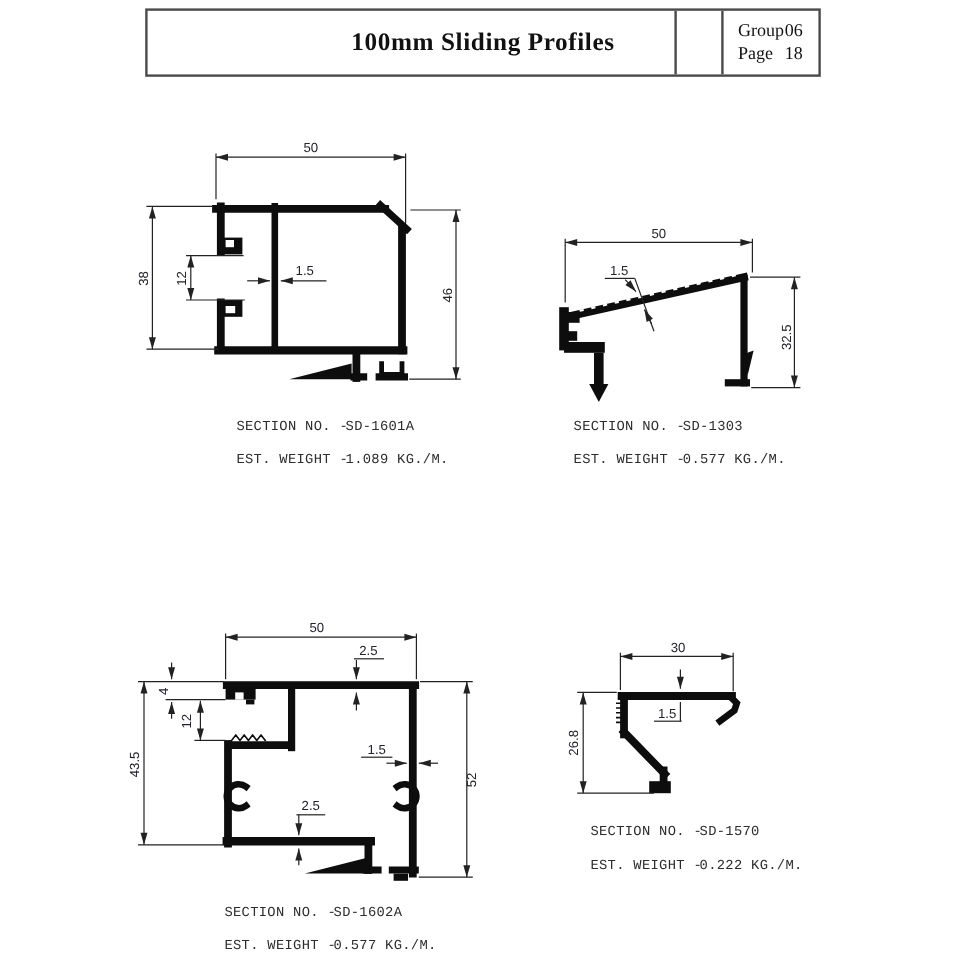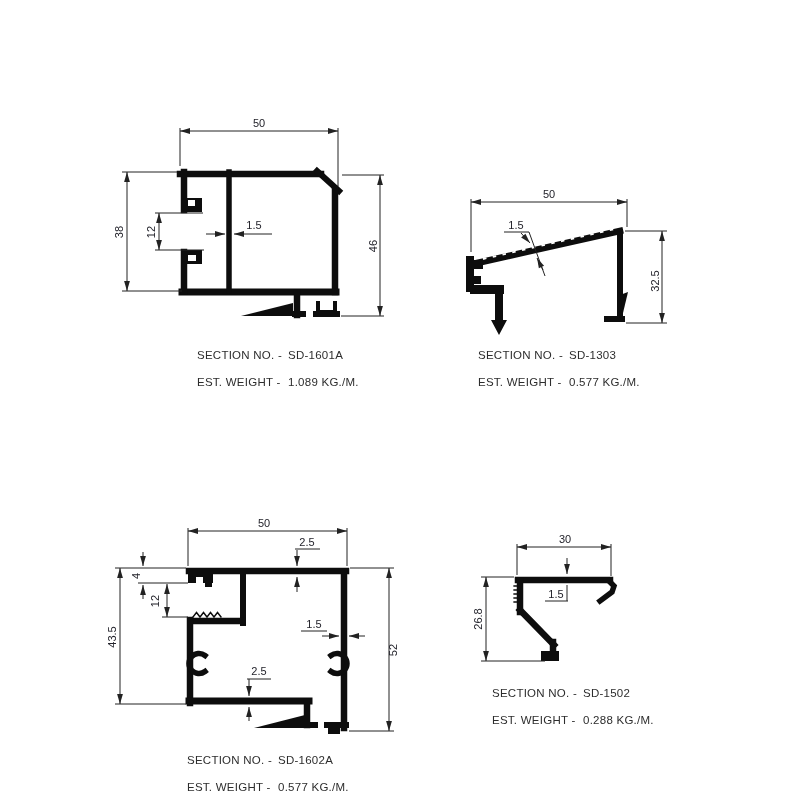--- a/index.html
+++ b/index.html
@@ -15,35 +15,50 @@
   .header-divider{position:absolute;top:0;bottom:0;width:2px;background:#4a4a4a;}
   .divider-a{left:439px;}
   .divider-b{left:478px;}
   .group-cell{position:absolute;left:480px;right:0;top:0;bottom:0;
               font-family:"Liberation Serif",serif;font-size:15px;color:#111;
               display:flex;flex-direction:column;justify-content:center;gap:1px;
               padding:0 13px 0 12px;}
   .gp-row{display:flex;justify-content:space-between;line-height:18px;}
   
   .caption{position:absolute;font-size:11.5px;letter-spacing:.25px;color:#2d2d2d;}
-  .cap-row{display:flex;margin-bottom:14.5px;white-space:nowrap;}
+  .cap-row{display:flex;margin-bottom:14.5px;white-space:nowrap;font-family:Liberation Mono, monospace;}
   .cap-label{display:inline-block;width:91px;}
   
   svg.drawings{position:absolute;left:0;top:0;}
   .body{stroke:#0d0d0d;fill:none;stroke-linecap:square;}
   .fillb{fill:#0d0d0d;stroke:none;}
   .whb{fill:#ffffff;stroke:none;}
   .dim{stroke:#222;stroke-width:1;fill:none;stroke-linecap:butt;}
   .dim-text{font:11px "Liberation Sans",sans-serif;fill:#23232b;}
 </style>
 </head>
 <body>
 
 <div class="page">
 
+  <div class="header-box">
+    <div class="header-title">100mm Sliding Profiles</div>
+    <div class="header-divider divider-a"></div>
+    <div class="header-divider divider-b"></div>
+    <div class="group-cell">
+      <div class="gp-row">
+        <span>Group</span>
+        <span>06</span>
+      </div>
+      <div class="gp-row">
+        <span>Page</span>
+        <span>18</span>
+      </div>
+    </div>
+  </div>
 
   <svg class="drawings" width="800" height="800" viewBox="0 0 800 800">
     <defs>
       <marker id="arw" markerUnits="userSpaceOnUse" markerWidth="12" markerHeight="9" refX="11" refY="4.5" orient="auto-start-reverse">
         <path d="M11,4.5 L1,1.6 L1,7.4 Z" fill="#222"></path>
       </marker>
     </defs>
 
     <g>
       <path class="body" stroke-width="6.5" d="M180,174 H321"></path>
@@ -232,21 +247,21 @@
     </div>
     <div class="cap-row">
       <span class="cap-label">EST. WEIGHT -</span>
       <span class="cap-value">0.577 KG./M.</span>
     </div>
   </div>
 
   <div class="caption" style="left:492px;top:687px;">
     <div class="cap-row">
       <span class="cap-label">SECTION NO. -</span>
-      <span class="cap-value">SD-1502</span>
-    </div>
-    <div class="cap-row">
-      <span class="cap-label">EST. WEIGHT -</span>
-      <span class="cap-value">0.288 KG./M.</span>
+      <span class="cap-value">SD-1570</span>
+    </div>
+    <div class="cap-row">
+      <span class="cap-label">EST. WEIGHT -</span>
+      <span class="cap-value">0.222 KG./M.</span>
     </div>
   </div>
 
 </div>
 
 </body></html>

